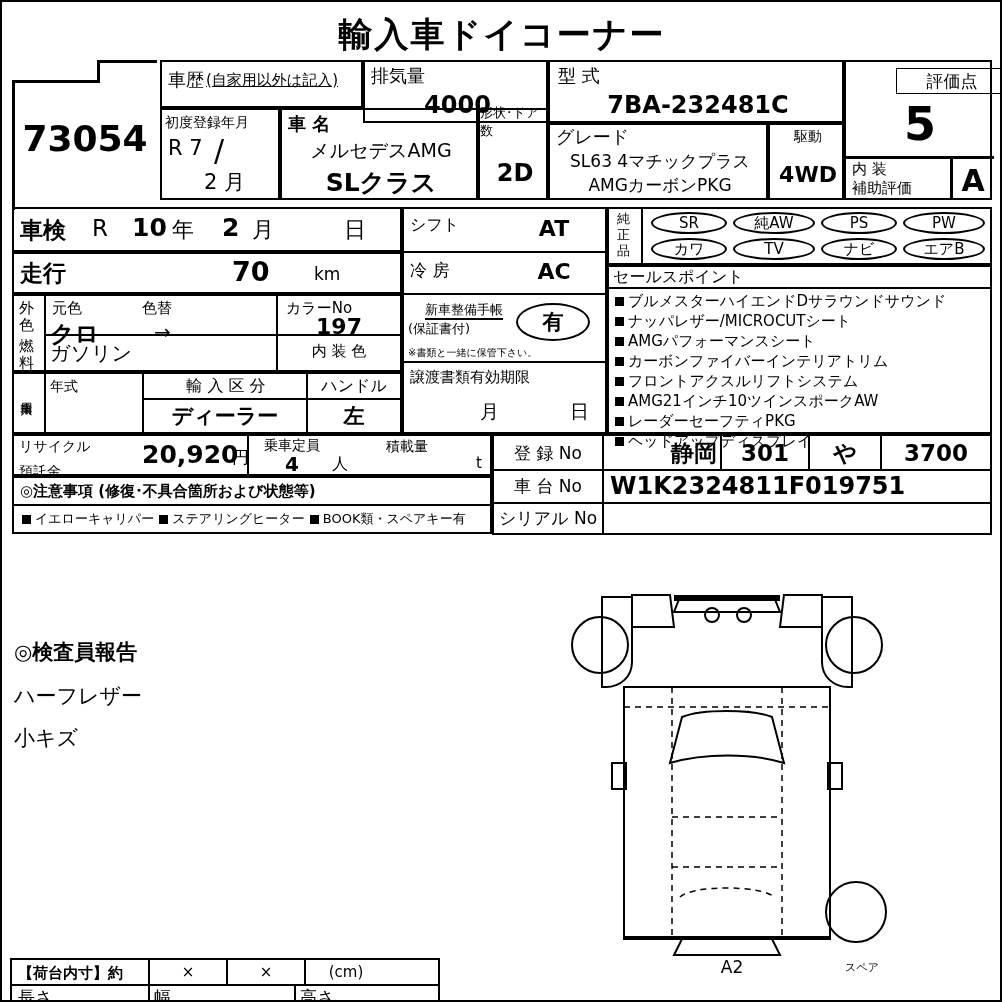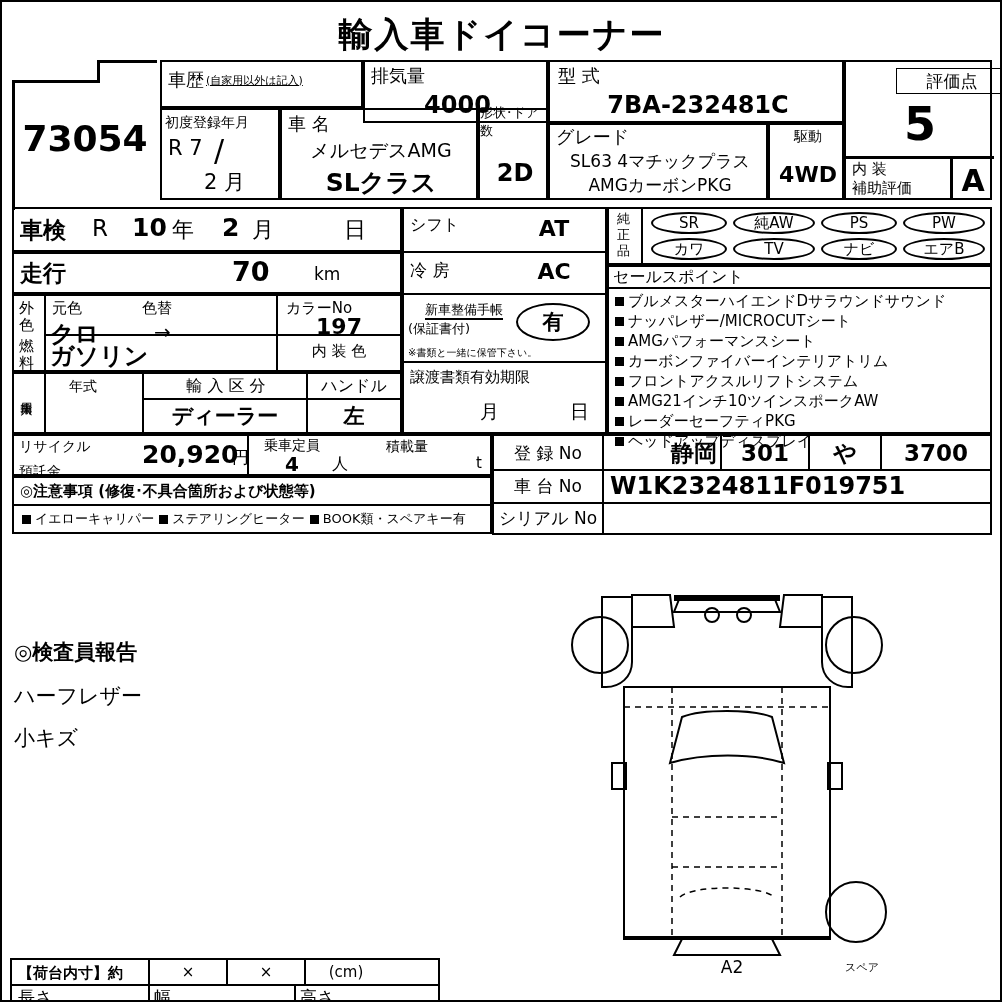--- a/index.html
+++ b/index.html
@@ -10,21 +10,21 @@
     color:#000;
     overflow:hidden;
     position:relative;
   }
   .sheet{position:absolute;left:0;top:0;width:1002px;height:1002px;border:2px solid #000;box-sizing:border-box;}
   .abs{position:absolute;box-sizing:border-box;}
   .bx{border:2px solid #000;}
   .t{display:flex;align-items:center;}
   .c{justify-content:center;}
   .title{font-size:34px;font-weight:bold;letter-spacing:2px;}
-  .lbl{font-size:11px;}
+  .lbl{font-size:15px;}
   .lbl-s{font-size:12px;}
   .val{font-size:21px;}
   .val-b{font-size:24px;font-weight:bold;}
   .big{font-size:30px;font-weight:bold;}
   .ul{text-decoration:underline;}
   .oval{border:2px solid #000;border-radius:50%;display:flex;align-items:center;justify-content:center;}
   .sq{width:9px;height:9px;background:#000;display:inline-block;margin-right:4px;vertical-align:middle;}
   .sp-line{font-size:15px;line-height:20px;white-space:nowrap;}
   .note-line{font-size:13px;white-space:nowrap;}
   .vtxt{writing-mode:vertical-rl;text-orientation:upright;font-size:14px;line-height:1.05;letter-spacing:0px;}
@@ -87,21 +87,21 @@
     </div>
   </div>
 
   <div class="abs bx" style="left:158px;top:106px;width:120px;height:92px;">
     <div class="abs" style="left:3px;top:2px;"><span class="lbl-s" style="font-size:14px;">初度登録年月</span></div>
     <div class="abs" style="left:6px;top:26px;"><span class="val">R 7</span></div>
     <div class="abs" style="left:52px;top:26px;font-size:30px;line-height:30px;">/</div>
     <div class="abs" style="left:42px;top:58px;"><span class="val">2 月</span></div>
   </div>
   <div class="abs bx" style="left:278px;top:106px;width:198px;height:92px;">
-    <div class="abs" style="left:6px;top:2px;"><span class="lbl" style="font-size:18px;">車 名</span></div>
+    <div class="abs" style="left:6px;top:2px;"><span class="lbl" style="font-size:18px;font-weight:bold;">車 名</span></div>
     <div class="abs t c" style="left:0;top:28px;width:198px;height:26px;">
         <span style="font-size:19px;">メルセデスAMG</span>
       </div>
     <div class="abs t c" style="left:0;top:56px;width:198px;height:32px;">
         <span style="font-size:25px;font-weight:bold;">SLクラス</span>
       </div>
   </div>
   <div class="abs bx" style="left:476px;top:106px;width:70px;height:92px;">
     <div class="abs t c" style="left:0;top:2px;width:70px;height:20px;">
         <span class="lbl-s" style="font-size:13px;">形状･ドア数</span>
@@ -175,38 +175,38 @@
       <div class="lbl" style="font-size:15px;line-height:17px;">燃</div>
       <div class="lbl" style="font-size:15px;line-height:17px;">料</div>
     </div>
 
     <div class="abs" style="left:38px;top:2px;"><span class="lbl" style="font-size:15px;">元色</span></div>
     <div class="abs" style="left:128px;top:2px;"><span class="lbl" style="font-size:15px;">色替</span></div>
     <div class="abs" style="left:36px;top:22px;"><span style="font-size:24px;font-weight:bold;">クロ</span></div>
     <div class="abs" style="left:140px;top:24px;"><span style="font-size:20px;">→</span></div>
 
     <div class="abs" style="left:30px;top:38px;width:356px;height:2px;background:#000;"></div>
-    <div class="abs" style="left:36px;top:44px;"><span style="font-size:24px;font-weight:bold;">ガソリン</span></div>
+    <div class="abs" style="left:36px;top:44px;"><span style="font-size:20px;font-weight:normal;">ガソリン</span></div>
 
     <div class="abs" style="left:262px;top:0;width:2px;height:74px;background:#000;"></div>
     <div class="abs" style="left:272px;top:2px;"><span class="lbl" style="font-size:15px;">カラーNo</span></div>
     <div class="abs t c" style="left:264px;top:18px;width:122px;height:24px;">
         <span style="font-size:22px;font-weight:bold;">197</span>
       </div>
     <div class="abs t c" style="left:264px;top:42px;width:122px;height:26px;">
         <span class="lbl" style="font-size:15px;">内 装 色</span>
       </div>
   </div>
 
   <div class="abs bx" style="left:10px;top:370px;width:390px;height:62px;">
     <div class="abs" style="left:30px;top:0;width:2px;height:58px;background:#000;"></div>
     <div class="abs" style="left:6px;top:4px;">
       <span class="vtxt" style="font-size:12px;">輸入車用</span>
     </div>
-    <div class="abs" style="left:36px;top:2px;margin-left:19px;"><span class="lbl" style="font-size:14px;">年式</span></div>
+    <div class="abs" style="left:36px;top:2px;"><span class="lbl" style="font-size:14px;">年式</span></div>
     <div class="abs" style="left:128px;top:0;width:2px;height:58px;background:#000;"></div>
     <div class="abs t c" style="left:130px;top:2px;width:164px;height:20px;">
         <span class="lbl" style="font-size:16px;">輸 入 区 分</span>
       </div>
     <div class="abs" style="left:130px;top:24px;width:256px;height:2px;background:#000;"></div>
     <div class="abs t c" style="left:130px;top:28px;width:162px;height:28px;">
         <span style="font-size:21px;font-weight:bold;">ディーラー</span>
       </div>
     <div class="abs" style="left:292px;top:0;width:2px;height:58px;background:#000;"></div>
     <div class="abs t c" style="left:294px;top:2px;width:92px;height:20px;">

